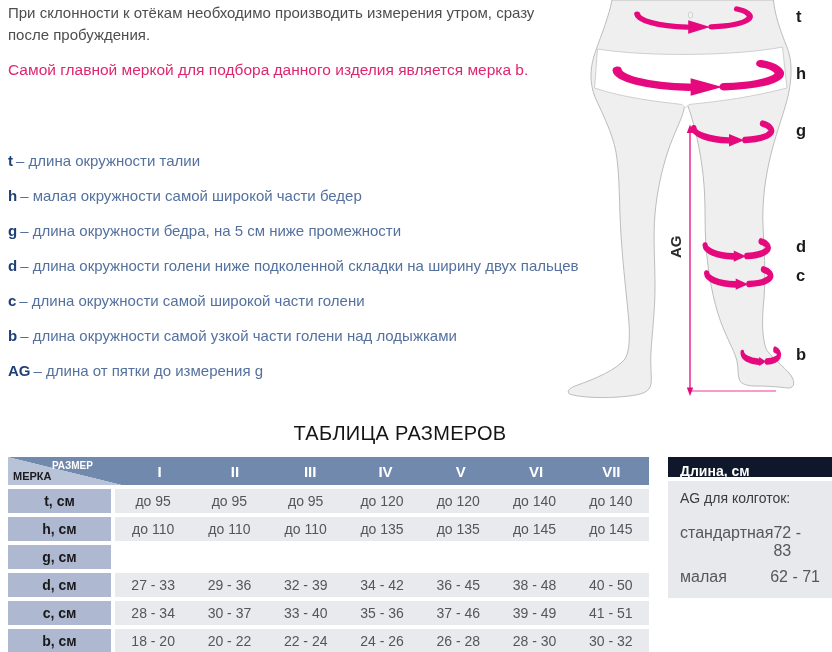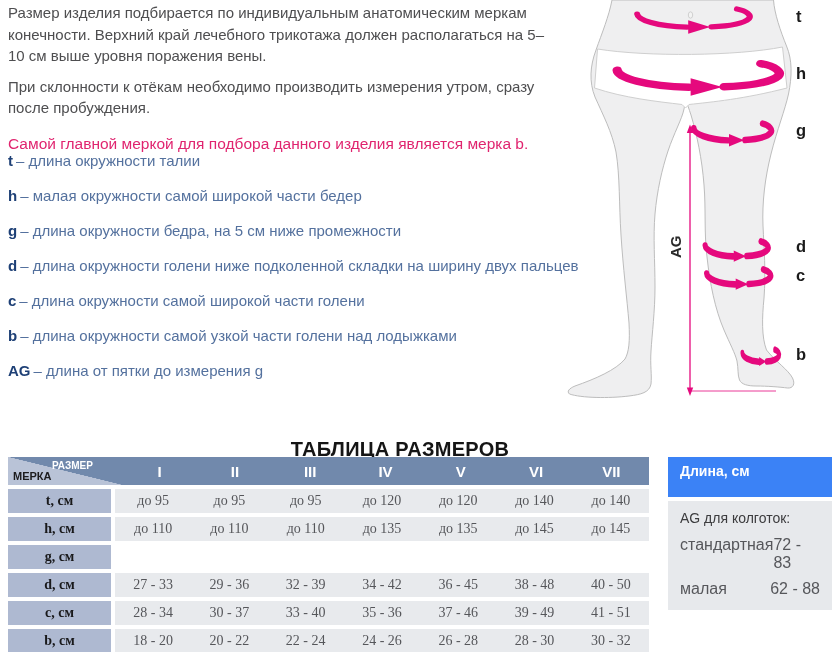--- a/index.html
+++ b/index.html
@@ -23,54 +23,53 @@
   
   .figure { position:absolute; left:552px; top:0; width:280px; height:412px; }
   .lp  { fill:none; stroke:#e5097d; stroke-linecap:round; }
   .lph { fill:#e5097d; stroke:none; }
   .limb-label { font-size:16.5px; font-weight:bold; fill:#1a1a1a; }
   .agtext { font-size:15px; font-weight:bold; fill:#2a2a2a; }
 
   
   .tbl-title {
     position:absolute; left:0; top:422px; width:800px; text-align:center;
-    font-size:20px; font-weight:bold; color:#151515; letter-spacing:.3px;margin-top:16px;
+    font-size:20px; font-weight:normal; color:#151515; letter-spacing:.3px;
   }
   .size-table { position:absolute; left:8px; top:457px; width:641px; }
   .st-header { display:flex; height:28px; }
   .st-corner {
     width:103px; position:relative; flex:none;
     background:linear-gradient(to bottom left, #7189ac 49.4%, #b9c3d7 50%);
     padding-left:11px;
   }
   .st-corner .razmer { position:absolute; top:3px; left:44px; color:#ffffff; font-size:10px; font-weight:bold; }
   .st-corner .merka  { position:absolute; bottom:3px; left:5px; color:#1c1c1e; font-size:11px; font-weight:bold; }
   .st-cols { flex:1; background:#7189ac; display:flex; }
   .st-col  { flex:1; display:flex; align-items:center; justify-content:center;
              color:#ffffff; font-weight:bold; font-size:15px; }
-  .st-row  { display:flex; height:24px; margin-top:4px;font-family:Liberation Serif, serif; }
+  .st-row  { display:flex; height:24px; margin-top:4px; }
   .st-label{ width:103px; flex:none; background:#aeb9d1; display:flex; align-items:center; justify-content:center;
              font-weight:bold; font-size:14px; color:#19191b; }
   .st-cells{ flex:1; margin-left:4px; background:#e8eaed; display:flex; }
   .st-cell { flex:1; display:flex; align-items:center; justify-content:center;
              font-size:14px; color:#55565a; }
 
   
   .len-panel { position:absolute; left:668px; top:457px; width:164px; }
-  .lp-header { height:40px; background:#3b82f6; color:#ffffff; font-weight:bold; font-size:14px;
+  .lp-header { height:20px; background:#0f172a; color:#ffffff; font-weight:bold; font-size:14px;
                line-height:28px; padding-left:12px; box-sizing:border-box; }
   .lp-body   { margin-top:4px; background:#e7e9ec; padding:9px 12px 12px 12px; box-sizing:border-box; }
-  .lp-sub    { font-size:14px; color:#3c3c3e; margin-bottom:10px; }
+  .lp-sub    { font-size:14px; color:#3c3c3e; margin-bottom:18px; }
   .lp-row    { display:flex; justify-content:space-between; font-size:16px; color:#56575b; margin-top:8px; }
 </style>
 </head>
 <body>
 
 <div class="intro">
-  <p>Размер изделия подбирается по индивидуальным анатомическим меркам конечности. Верхний край лечебного трикотажа должен располагаться на 5–10 см выше уровня поражения вены.</p>
   <p>При склонности к отёкам необходимо производить измерения утром, сразу после пробуждения.</p>
   <p class="highlight">Самой главной меркой для подбора данного изделия является мерка b.</p>
 </div>
 
 <div class="m-list">
   <div class="m-item"><span class="m-key">t</span><span class="m-desc">– длина окружности талии</span></div>
   <div class="m-item"><span class="m-key">h</span><span class="m-desc">– малая окружности самой широкой части бедер</span></div>
   <div class="m-item"><span class="m-key">g</span><span class="m-desc">– длина окружности бедра, на 5 см ниже промежности</span></div>
   <div class="m-item"><span class="m-key">d</span><span class="m-desc">– длина окружности голени ниже подколенной складки на ширину двух пальцев</span></div>
   <div class="m-item"><span class="m-key">c</span><span class="m-desc">– длина окружности самой широкой части голени</span></div>
@@ -218,16 +217,16 @@
 <div class="len-panel">
   <div class="lp-header">Длина, см</div>
   <div class="lp-body">
     <div class="lp-sub">AG для колготок:</div>
     <div class="lp-row">
       <span>стандартная</span>
       <span>72 - 83</span>
     </div>
     <div class="lp-row">
       <span>малая</span>
-      <span>62 - 88</span>
+      <span>62 - 71</span>
     </div>
   </div>
 </div>
 
 </body></html>

